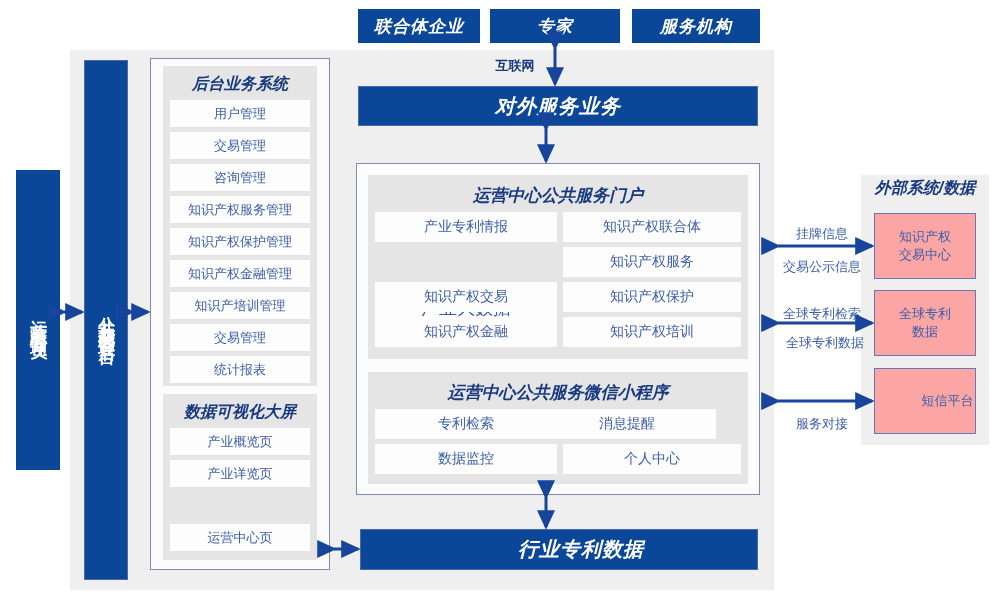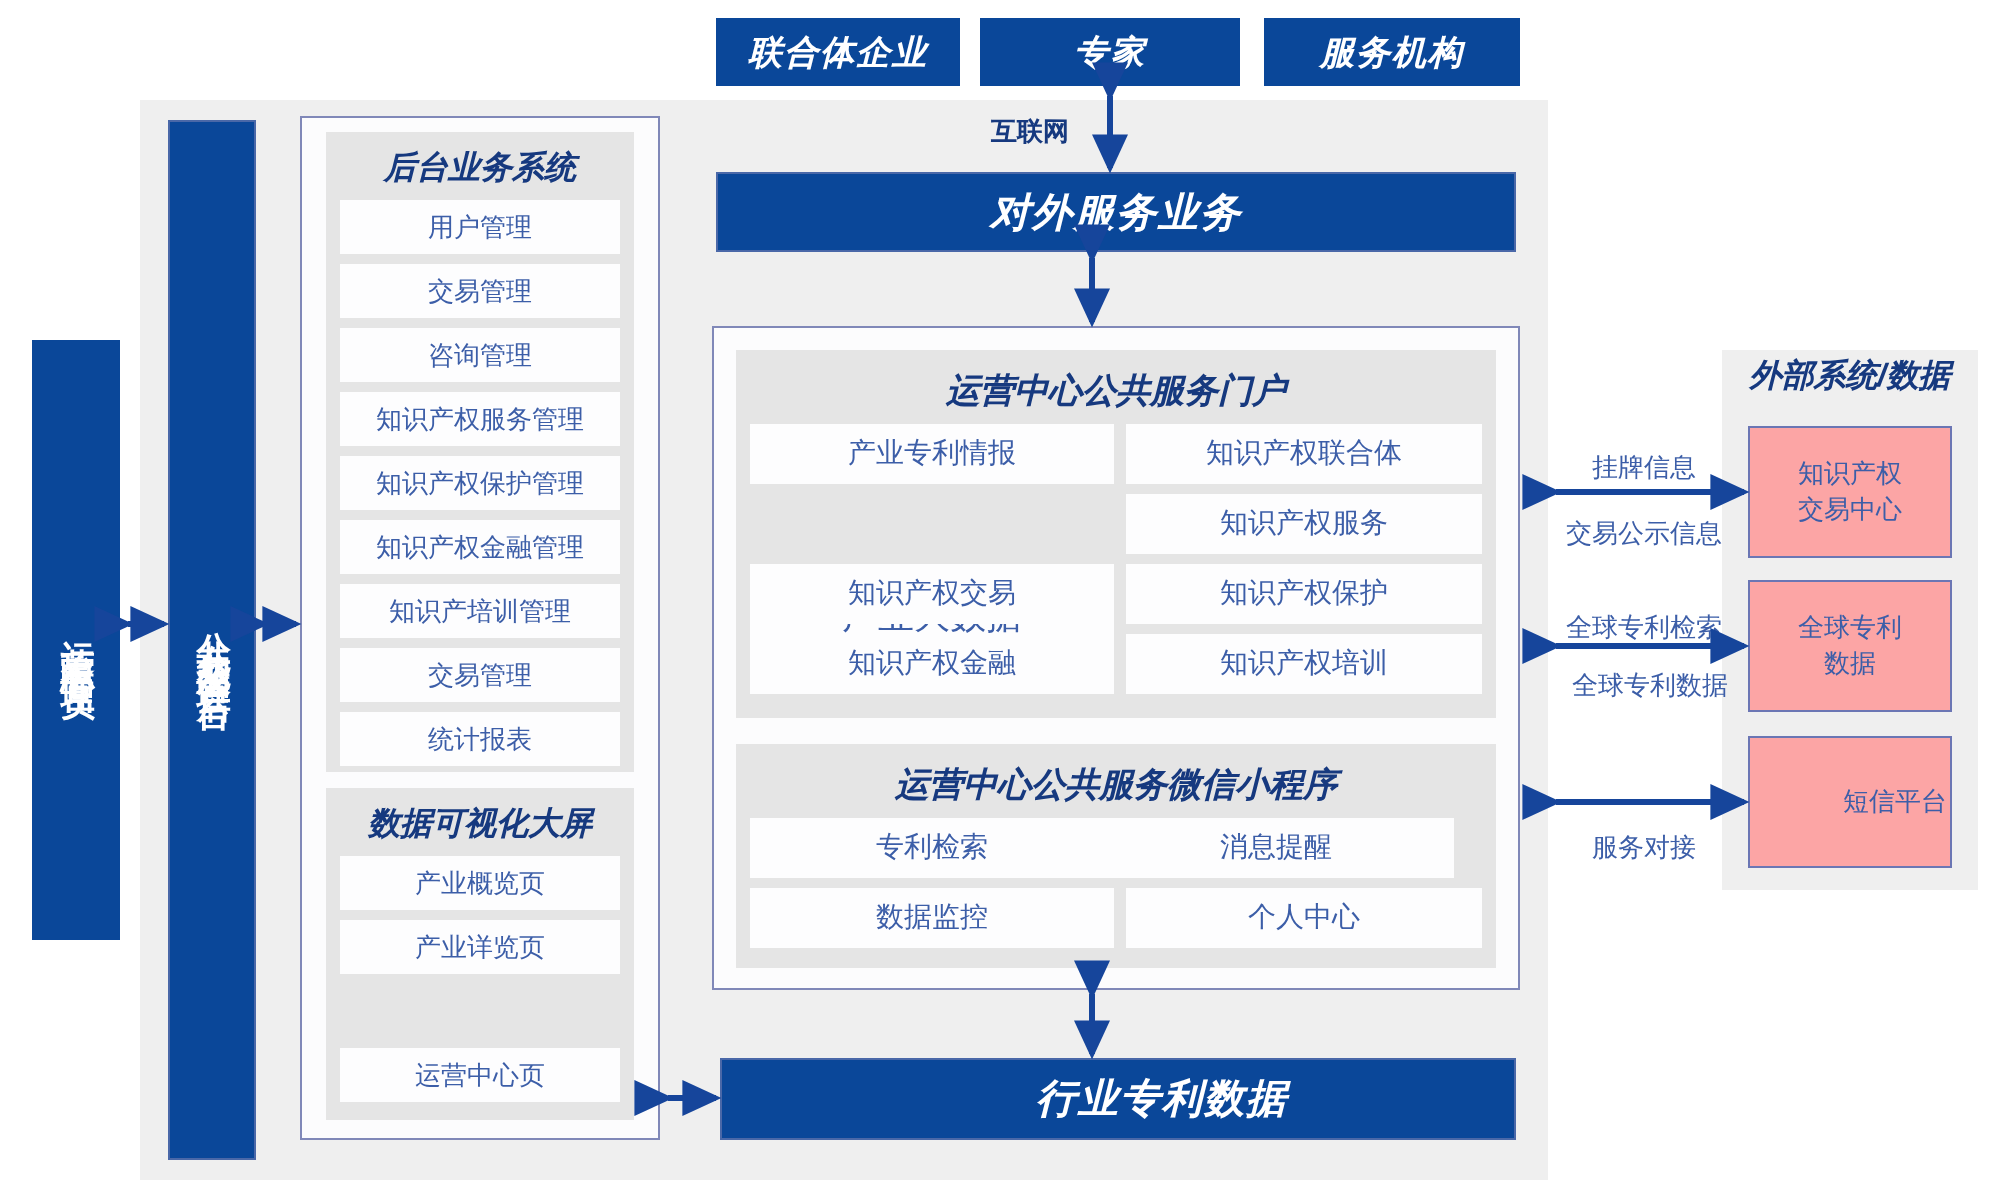--- a/index.html
+++ b/index.html
@@ -182,21 +182,21 @@
   <div class="cell" style="left:563px;top:247px;width:178px;height:30px;font-size:14px;">知识产权服务</div>
   <div class="cell" style="left:375px;top:282px;width:182px;height:30px;font-size:14px;">知识产权交易</div>
   <div class="cell" style="left:563px;top:282px;width:178px;height:30px;font-size:14px;">知识产权保护</div>
   <div class="cell" style="left:375px;top:317px;width:182px;height:30px;font-size:14px;">知识产权金融</div>
   <div class="cell" style="left:563px;top:317px;width:178px;height:30px;font-size:14px;">知识产权培训</div>
 
   <div class="group" style="left:368px;top:372px;width:380px;height:112px;">
     <div class="group-title" style="font-size:17px;padding-top:9px;padding-bottom:8px;">运营中心公共服务微信小程序</div>
   </div>
   <div class="cell" style="left:375px;top:409px;width:182px;height:30px;font-size:14px;">专利检索</div>
-  <div class="cell" style="left:549px;top:409px;width:178px;height:30px;font-size:14px;">消息提醒</div>
+  <div class="cell" style="left:538px;top:409px;width:178px;height:30px;font-size:14px;">消息提醒</div>
   <div class="cell" style="left:375px;top:444px;width:182px;height:30px;font-size:14px;">数据监控</div>
   <div class="cell" style="left:563px;top:444px;width:178px;height:30px;font-size:14px;">个人中心</div>
 
   <div class="blue thin-border" style="left:360px;top:529px;width:398px;height:41px;font-size:20px;padding-left:44px;">
     <span>行业专利数据</span>
   </div>
 
   <div class="gray-container" style="left:861px;top:175px;width:128px;height:270px;"></div>
 
   <div class="ext-title" style="left:861px;top:178px;width:128px;">外部系统/数据</div>

